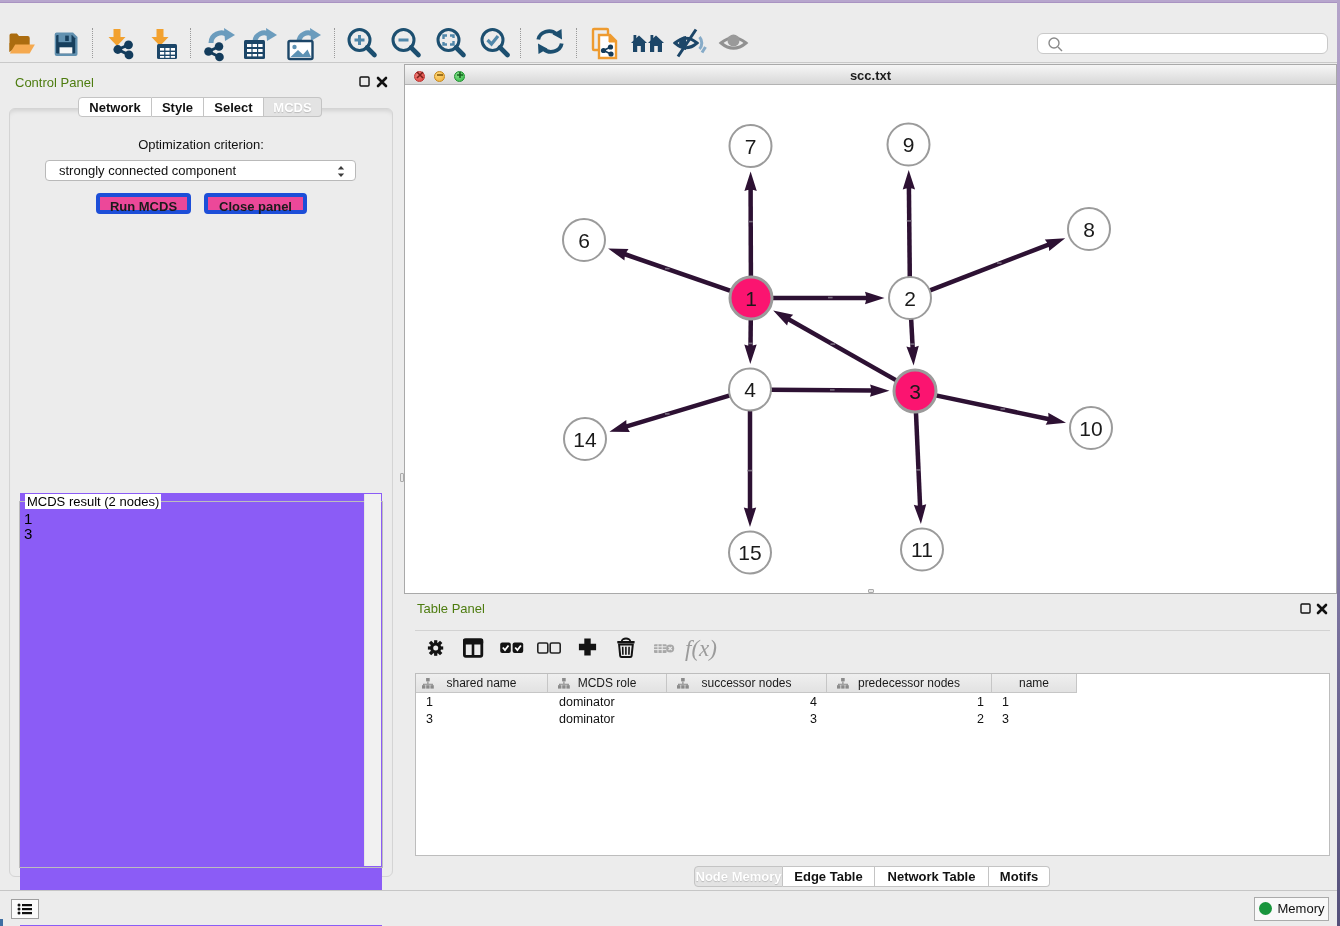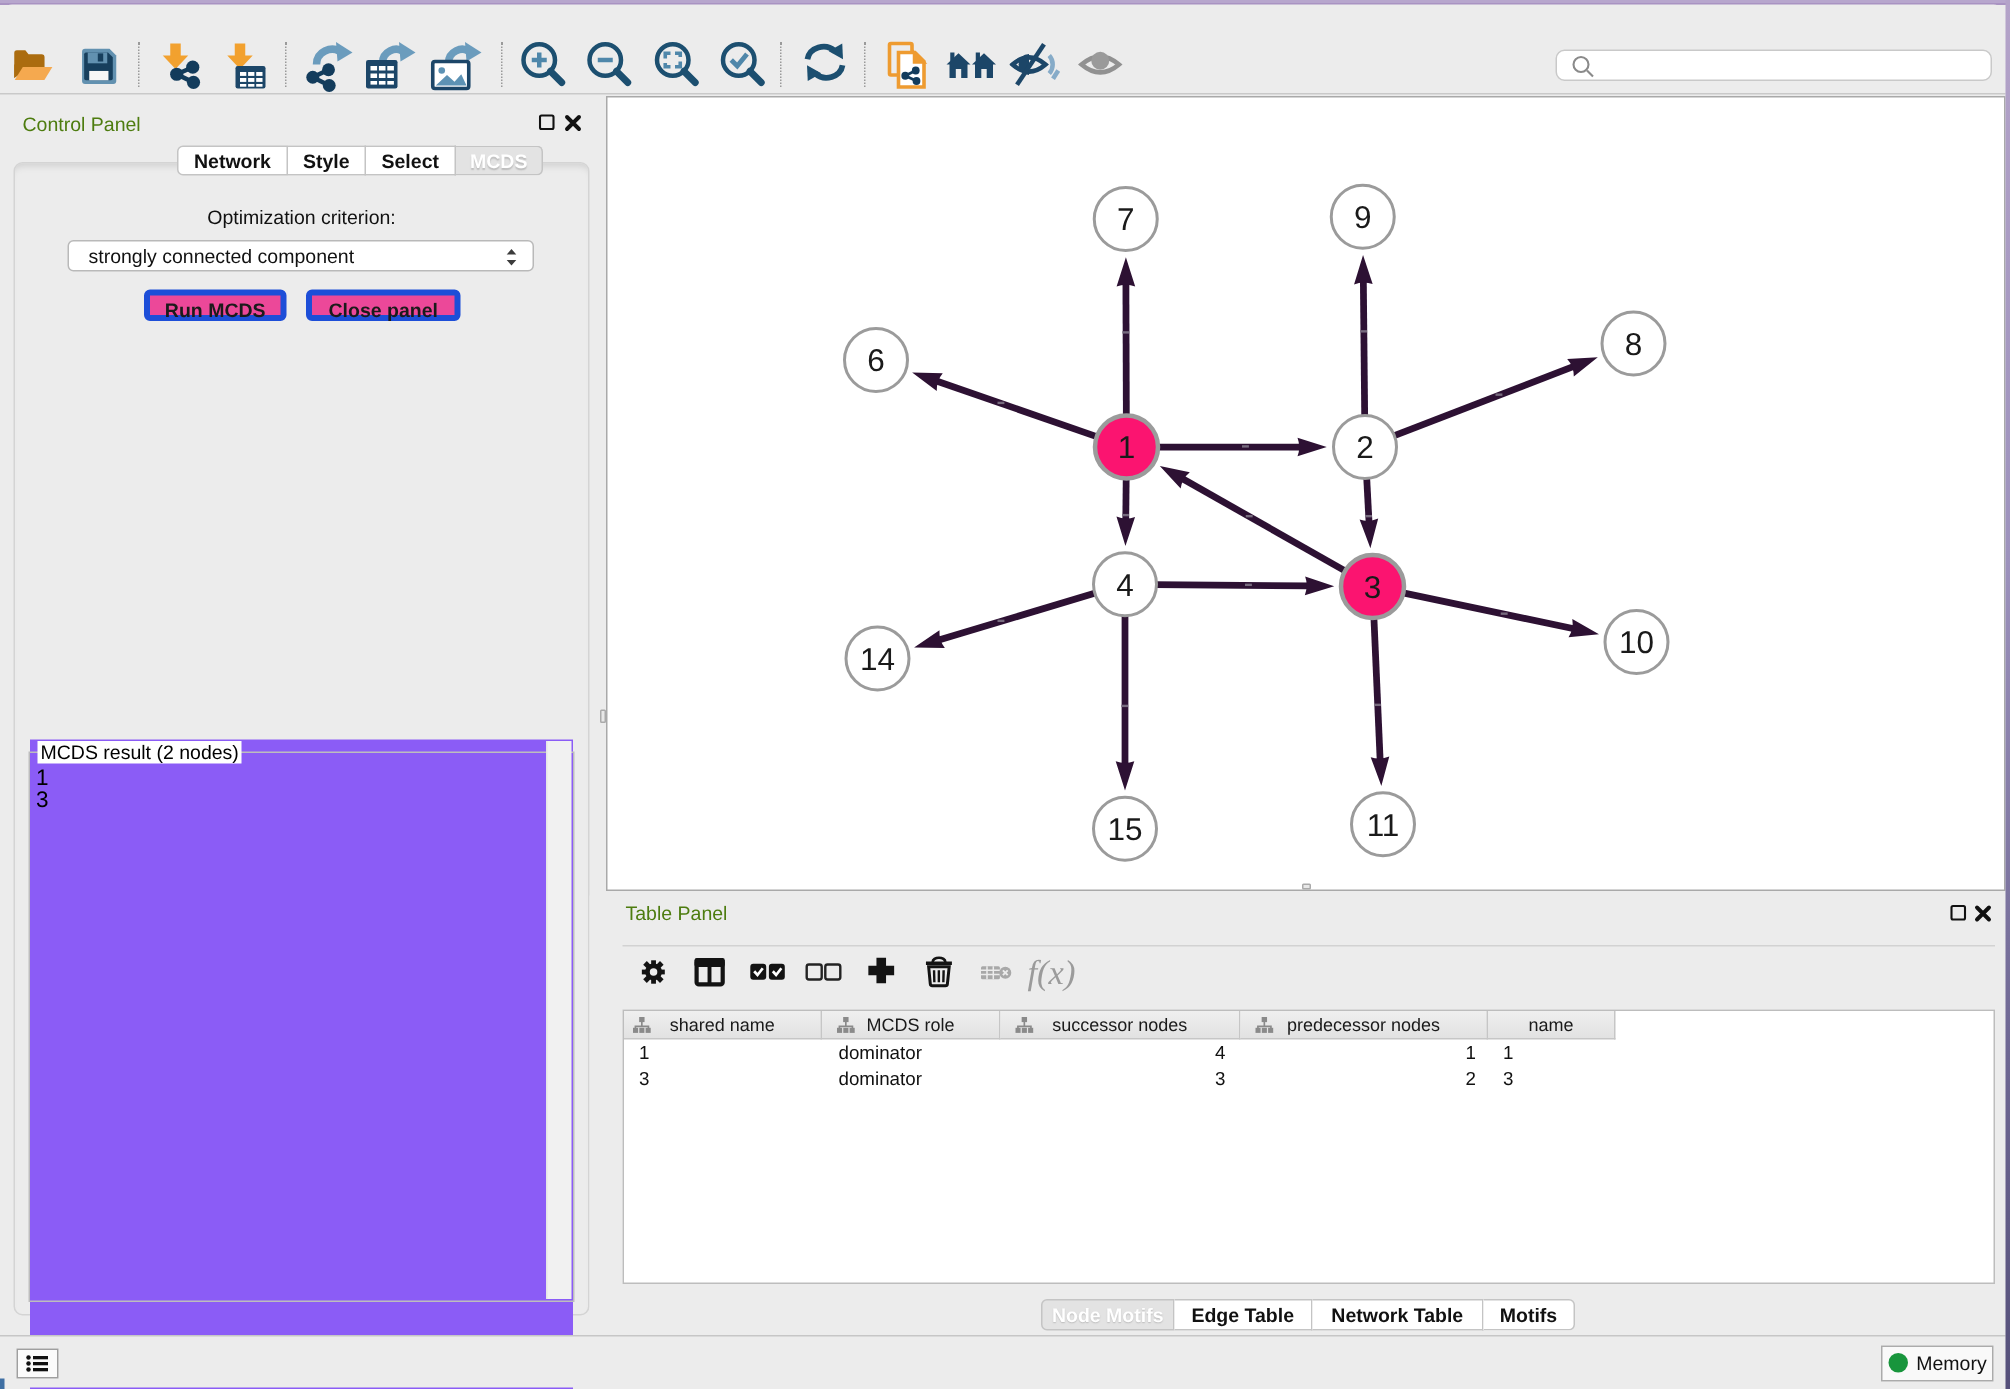--- a/index.html
+++ b/index.html
@@ -11,21 +11,21 @@
 .tl { position:absolute; top:4px; width:12px; height:12px; border-radius:50%; background:#dcdcdc; border:1px solid #c9c9c9; }
 #wtitle { position:absolute; top:3px; left:0; width:100%; text-align:center; font-size:13px; color:#b5b5b5; }
 
 #toolbar { position:absolute; left:0; top:20px; width:100%; height:40px; background:#ececec; border-bottom:1px solid #c9c9c9; }
 .sep { position:absolute; top:5px; height:30px; width:1px; border-left:1px dotted #9a9a9a; }
 .ticon { position:absolute; top:3px; }
 #search { position:absolute; left:1037px; top:10px; width:291px; height:21px; background:#fff; border:1px solid #c9c9c9; border-radius:6px; }
 
 #cpanel { position:absolute; left:0; top:61px; width:393px; height:830px; background:#ececec; }
 .phead { font-size:13px; color:#4d7c0f; }
-.tabbar { position:absolute; display:flex; height:20px; z-index:5;margin-left:40px; }
+.tabbar { position:absolute; display:flex; height:20px; z-index:5; }
 .tab { font-size:13px; font-weight:bold; color:#111; background:#fff; border:1px solid #c4c4c4; border-left:none; text-align:center; line-height:19px; }
 .tab.first { border-left:1px solid #c4c4c4; border-radius:4px 0 0 4px; }
 .tab.last { border-radius:0 4px 4px 0; }
 .tab.sel { background:#e3e3e3; color:#fff; text-shadow:0 1px 1px #bbb; }
 #cpbox { position:absolute; left:9px; top:44px; width:384px; height:769px; background:#ececec; border:1px solid #d4d4d4; border-radius:6px; box-shadow:inset 0 5px 4px -3px #d2d2d2; }
 .btn { position:absolute; height:21px; background:#ec4899; border:4px solid #1d4ed8; border-radius:4px; font-size:13px; font-weight:bold; color:#1b1b1b; text-align:center; line-height:19px; }
 #combo { position:absolute; left:35px; top:51px; width:311px; height:21px; background:#fff; border:1px solid #b9b9b9; border-radius:4px; font-size:13px; color:#111; line-height:19px; padding-left:13px; }
 #fieldset { position:absolute; left:10px; top:384px; width:362px; height:482px; background:#8b5cf6; }
 #fieldset .bord { position:absolute; left:-1px; top:8px; width:364px; height:367px; border:1px solid #bdbdbd; }
 #fieldset .white { position:absolute; left:4px; top:17.5px; font-size:15px; color:#000; line-height:15.4px; }
@@ -228,20 +228,35 @@
       <div id="fieldset">
         <div class="bord"></div>
         <div class="sbar"></div>
         <div class="legend">MCDS result (2 nodes)</div>
         <div class="white">1<br>3</div>
       </div>
     </div>
   </div>
 
   <div id="netwin">
+    <div id="nettitle">
+      <div class="mtl" style="left:9px; background:radial-gradient(circle at 35% 30%,#f0807a,#dd3f38);border:1px solid #b33;"></div>
+      <div class="mtl" style="left:29px; background:radial-gradient(circle at 35% 30%,#ffd97a,#efac35);border:1px solid #c8891a;"></div>
+      <div class="mtl" style="left:49px; background:radial-gradient(circle at 35% 30%,#8ae08e,#2eb841);border:1px solid #1e9130;"></div>
+      <svg width="8" height="8" class="abs" style="left:10.5px;top:6px" viewBox="0 0 8 8">
+          <path d="M1 1 L7 7 M7 1 L1 7" stroke="#7c1f19" stroke-width="1.6"></path>
+        </svg>
+      <svg width="8" height="8" class="abs" style="left:30.5px;top:6px" viewBox="0 0 8 8">
+          <path d="M1 4 L7 4" stroke="#8a6010" stroke-width="1.7"></path>
+        </svg>
+      <svg width="8" height="8" class="abs" style="left:50.5px;top:6px" viewBox="0 0 8 8">
+          <path d="M1 4 L7 4 M4 1 L4 7" stroke="#14631f" stroke-width="1.6"></path>
+        </svg>
+      <div id="netname">scc.txt</div>
+    </div>
     <svg id="graph" class="abs" style="left:0;top:21px" width="931" height="509" viewBox="0 0 931 509">
 <line x1="345.9" y1="192.0" x2="345.6" y2="102.7"></line>
 <path d="M345.6 85.5 L351.8 105.0 Q345.6 102.7 339.4 105.0 Z"></path>
 <rect x="343.2" y="134.8" width="4.6" height="1.6" fill="#776b7e" stroke="none"></rect>
 <line x1="327.1" y1="205.4" x2="219.3" y2="168.0"></line>
 <path d="M203.1 162.4 L223.5 162.9 Q219.3 168.0 219.5 174.6 Z"></path>
 <rect x="260.0" y="181.8" width="4.6" height="1.6" fill="#776b7e" stroke="none"></rect>
 <line x1="366.0" y1="212.0" x2="462.3" y2="212.0"></line>
 <path d="M479.5 212.0 L460.0 218.2 Q462.3 212.0 460.0 205.8 Z"></path>
 <rect x="423.0" y="210.8" width="4.6" height="1.6" fill="#776b7e" stroke="none"></rect>
@@ -405,21 +420,21 @@
       <div class="tcell" style="left:251px;top:20px;width:150px;text-align:right">4</div>
       <div class="tcell" style="left:411px;top:20px;width:157px;text-align:right">1</div>
       <div class="tcell" style="left:586px;top:20px">1</div>
       <div class="tcell" style="left:10px;top:37px">3</div>
       <div class="tcell" style="left:143px;top:37px">dominator</div>
       <div class="tcell" style="left:251px;top:37px;width:150px;text-align:right">3</div>
       <div class="tcell" style="left:411px;top:37px;width:157px;text-align:right">2</div>
       <div class="tcell" style="left:586px;top:37px">3</div>
     </div>
     <div class="btabs" style="left:301px; top:269px;">
-      <div class="tab first sel" style="width:89px">Node Motifs</div>
+      <div class="tab first sel" style="width:89px">Node Memory</div>
       <div class="tab" style="width:92px">Edge Table</div>
       <div class="tab" style="width:114px">Network Table</div>
       <div class="tab last" style="width:61px">Motifs</div>
     </div>
   </div>
 
   <div id="statusbar">
     <div id="listbtn">
         <svg width="16" height="14" style="position:absolute;left:5px;top:2px" viewBox="0 0 16 14">
           <circle cx="2" cy="3" r="1.5" fill="#111"></circle>

